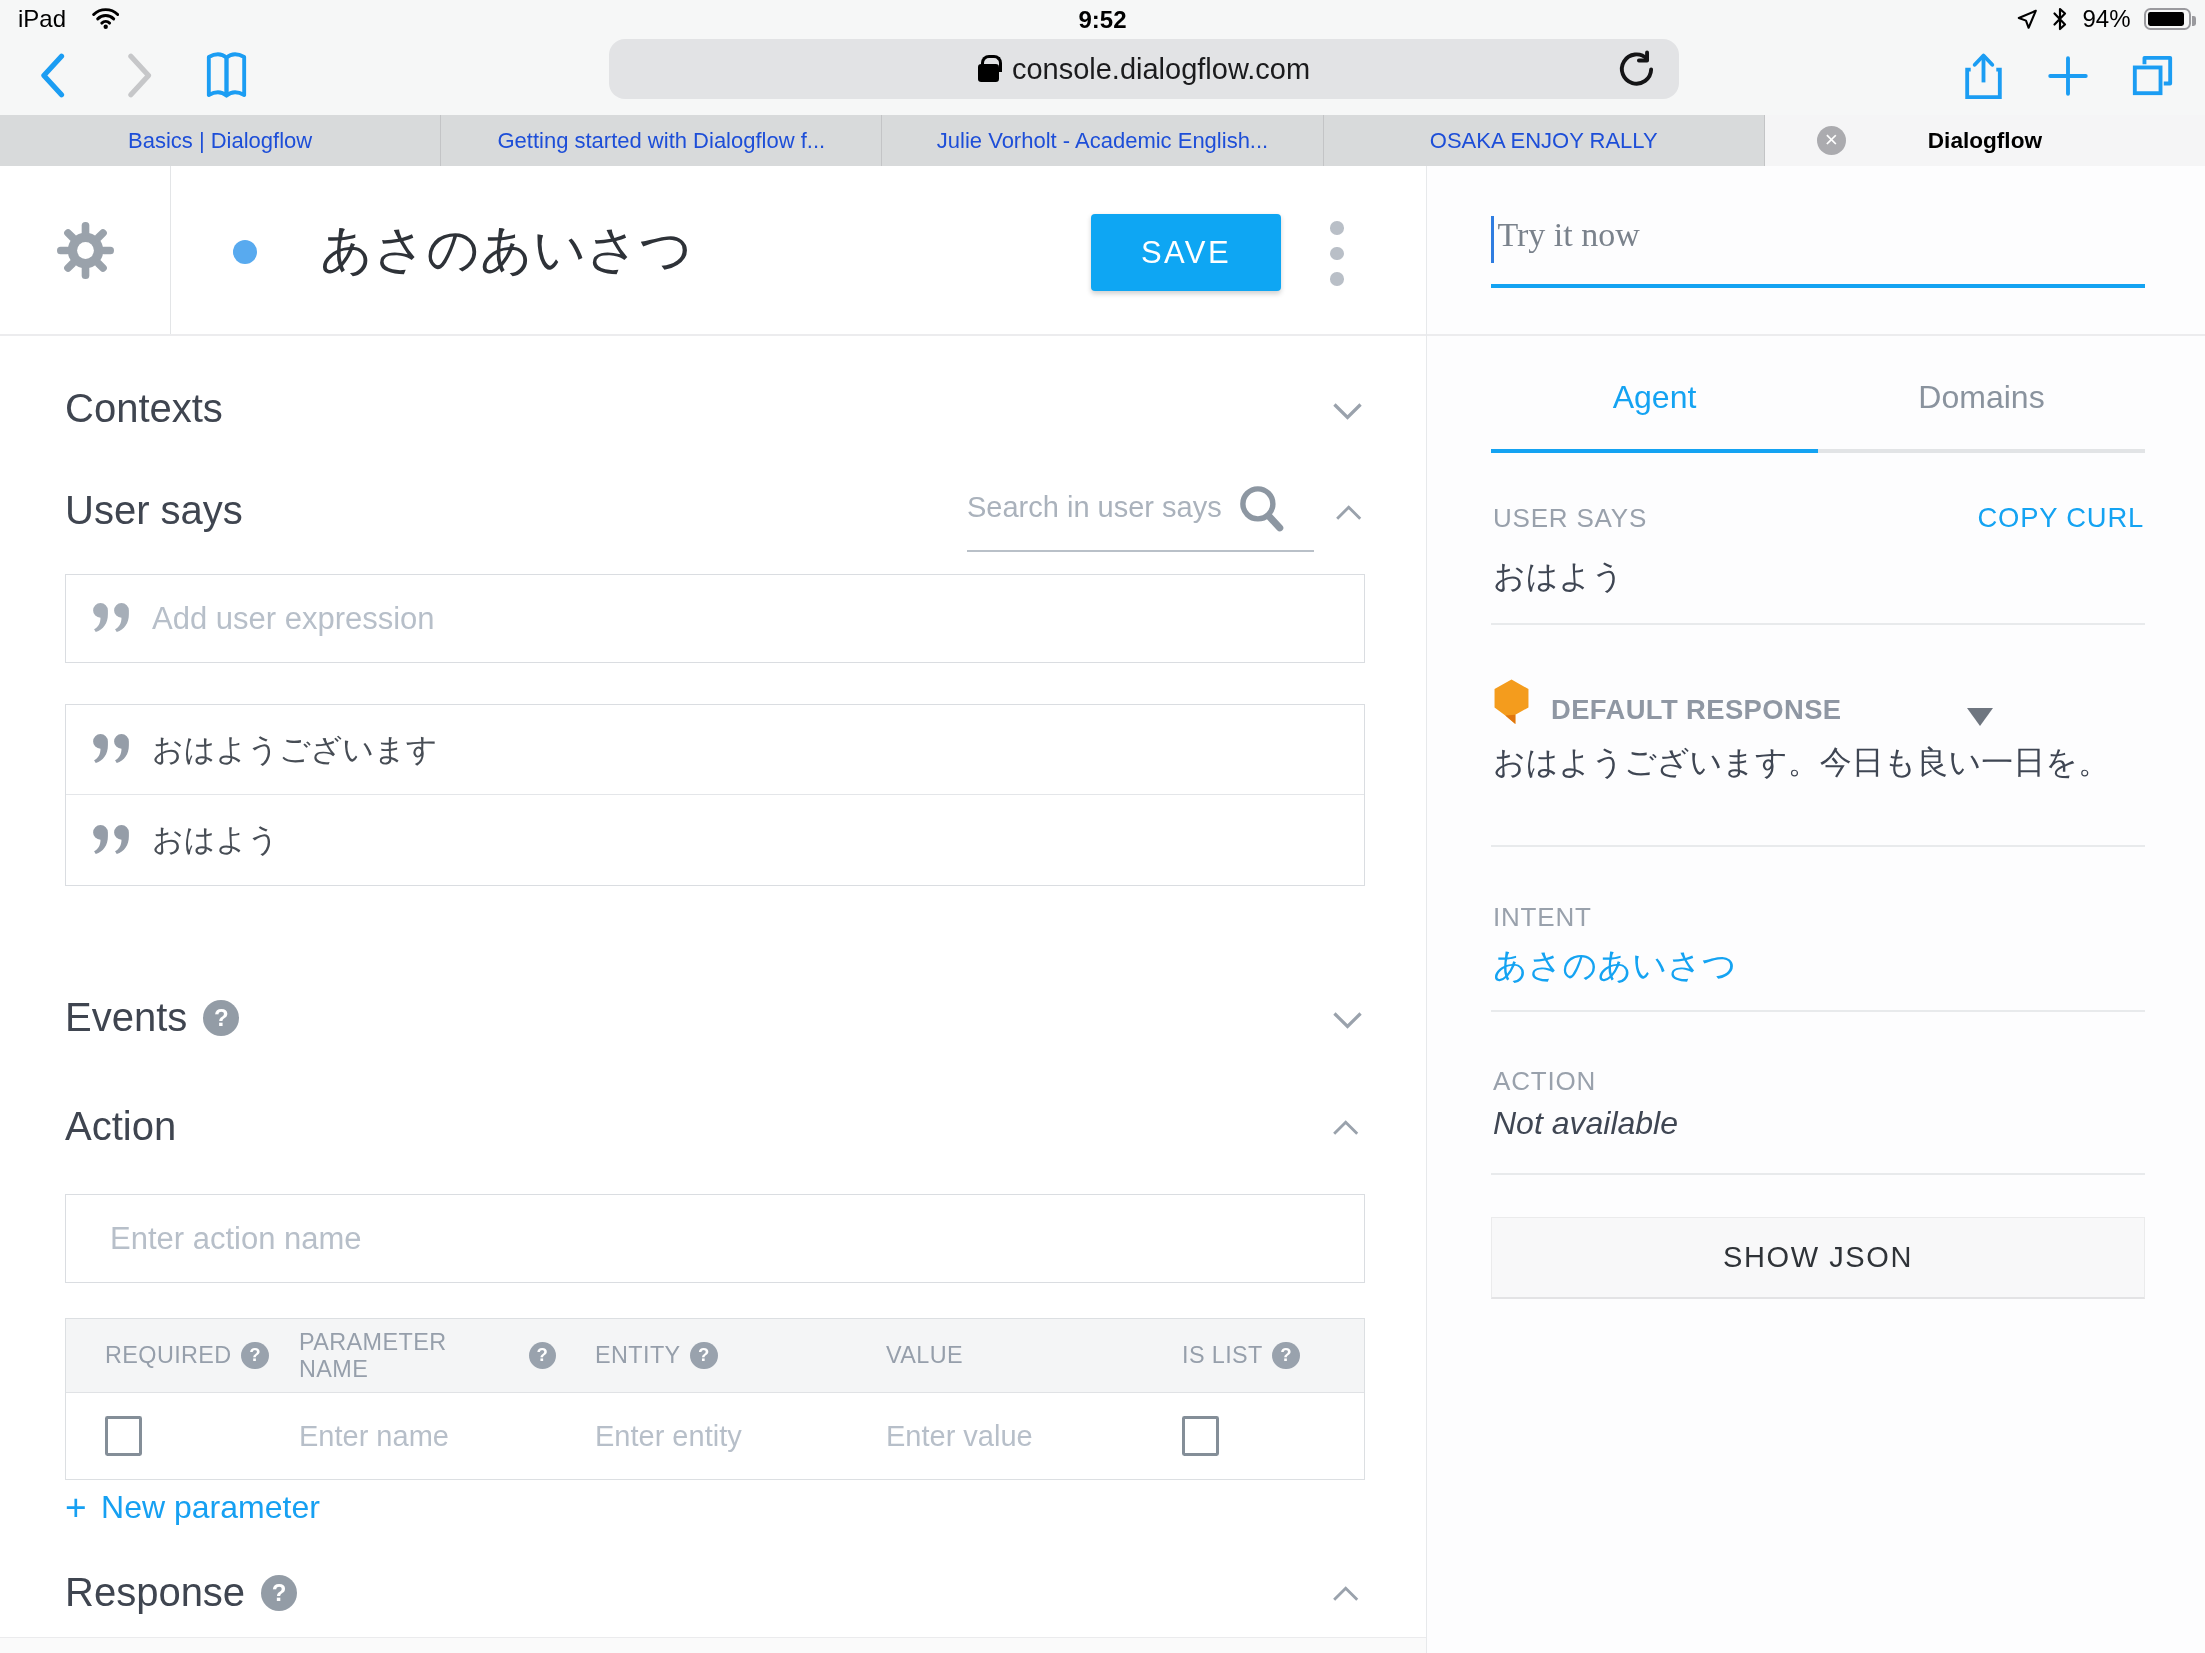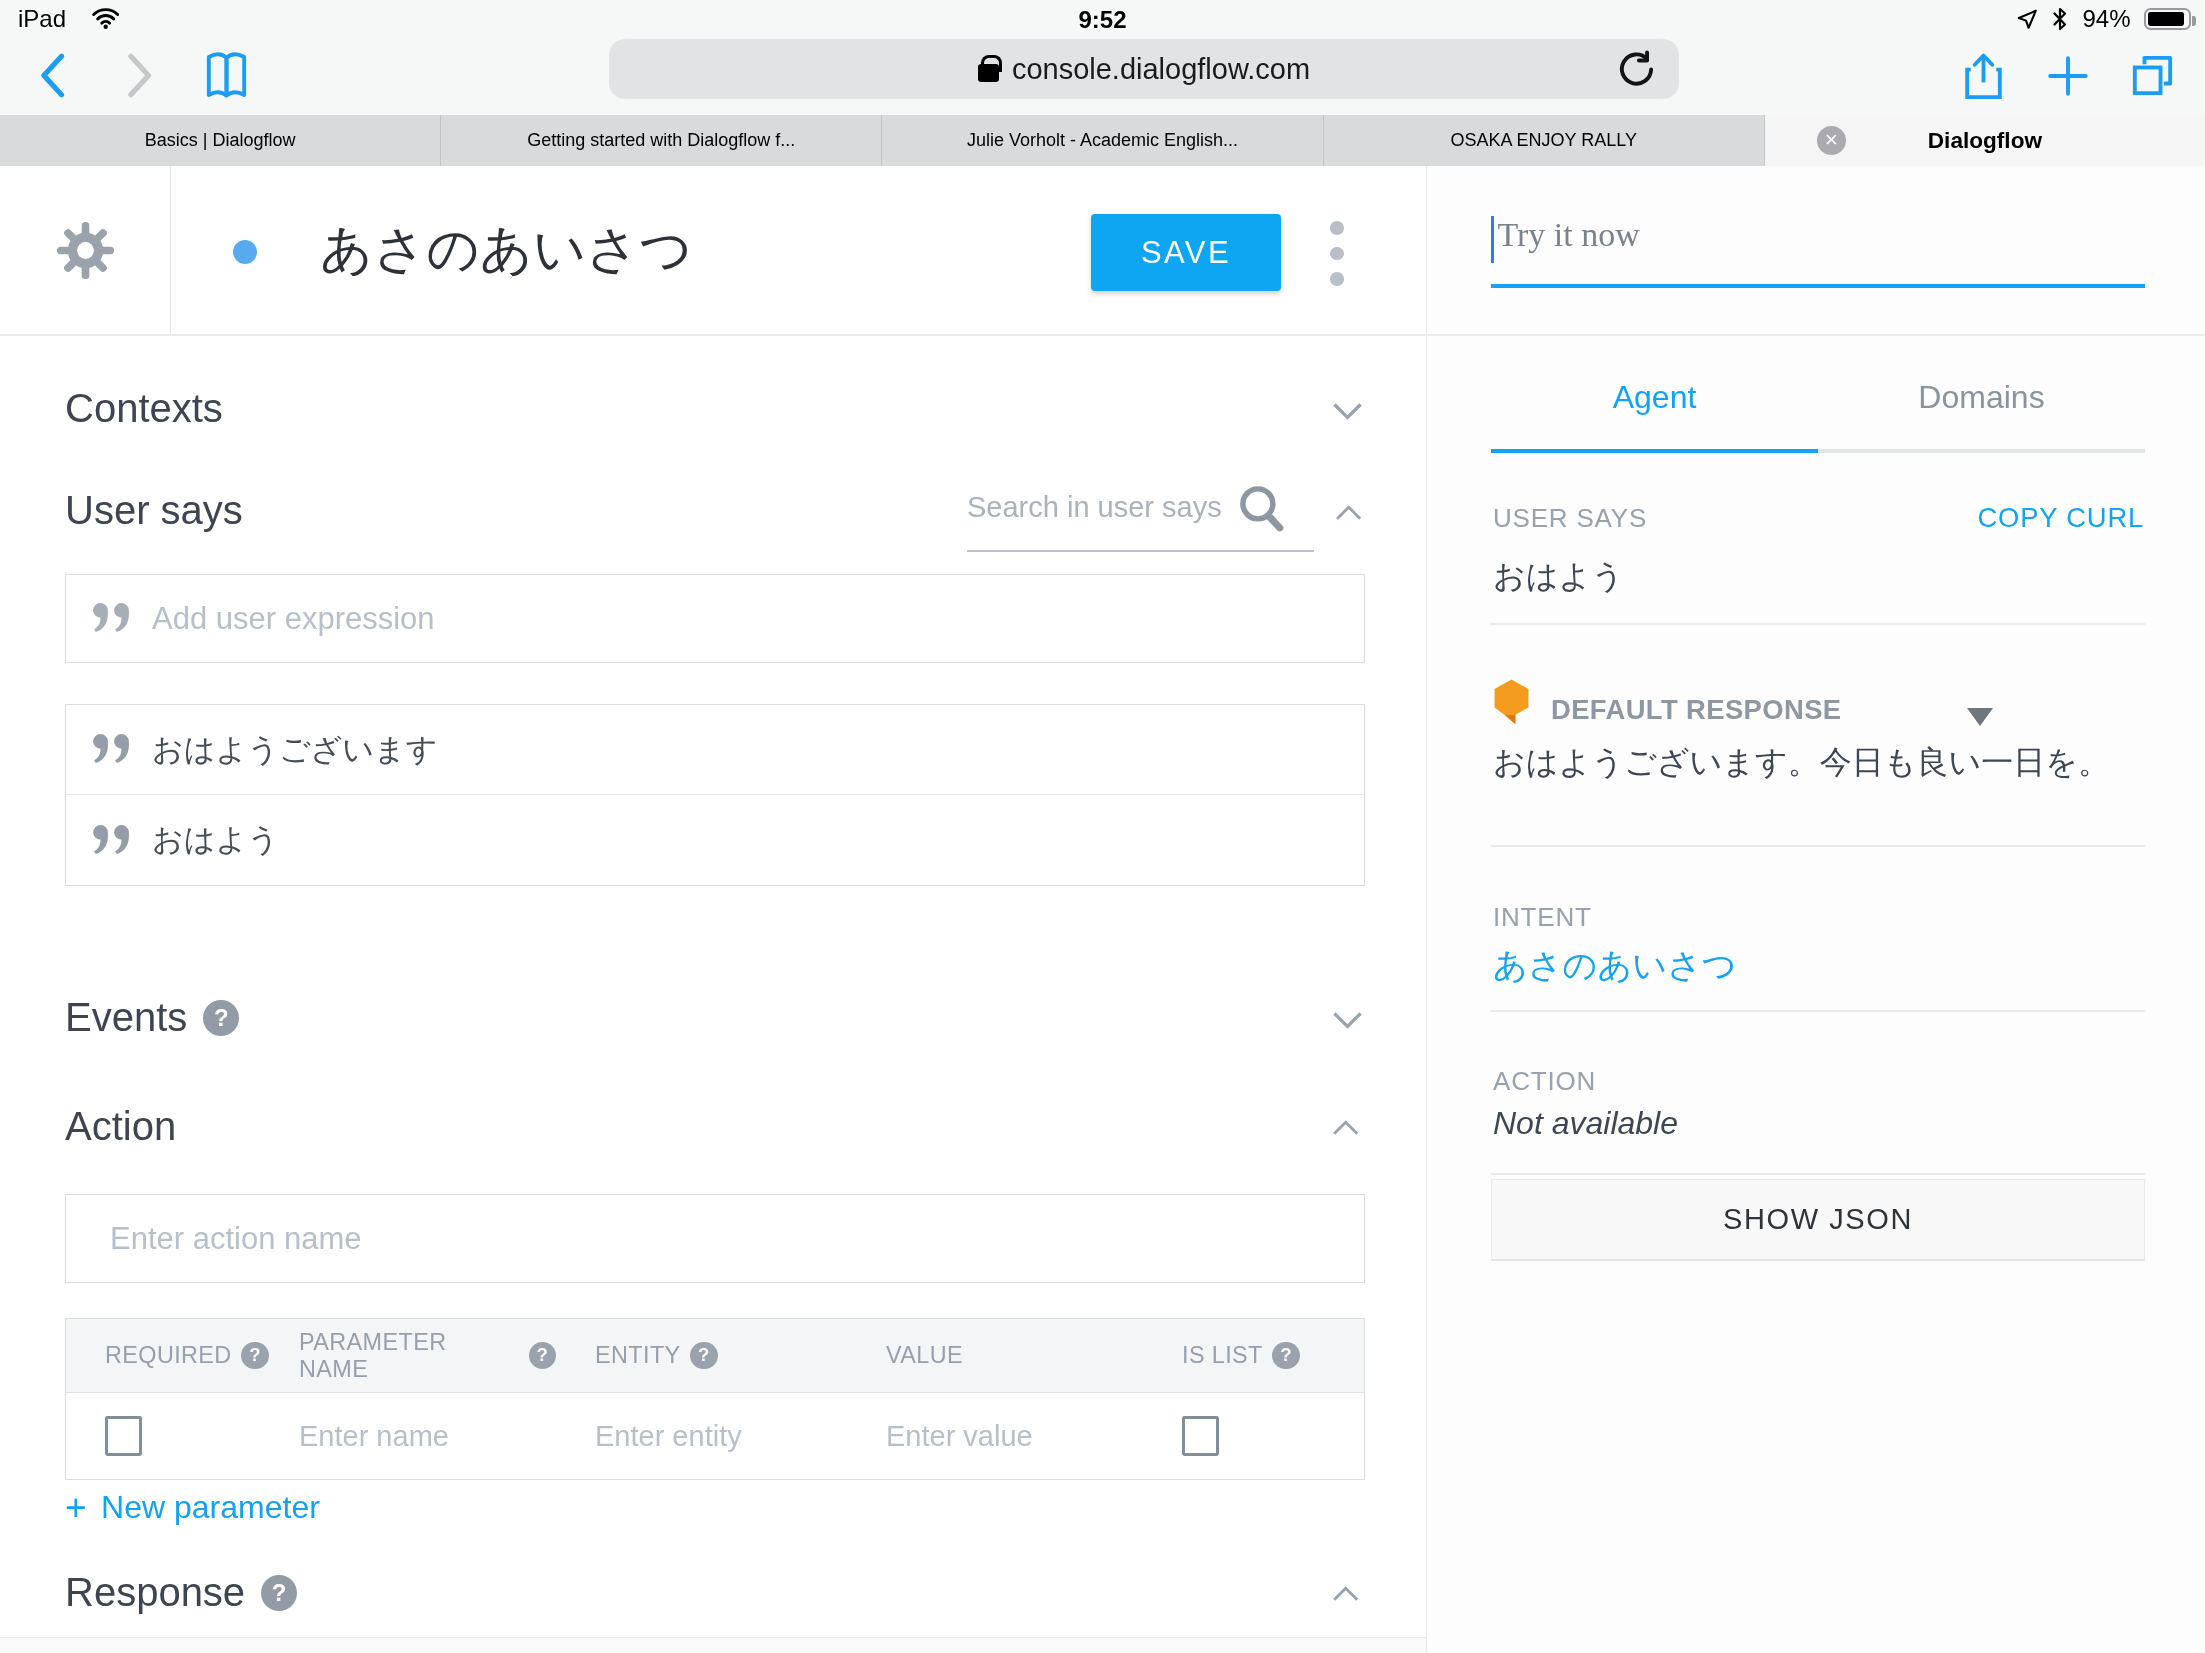--- a/index.html
+++ b/index.html
@@ -24,21 +24,21 @@
   .urlpill { position:absolute; left:567px; top:3.2px; width:1070px; height:60px; background:#e2e3e5; border-radius:16px; display:flex; align-items:center; justify-content:center;margin-left:42px; }
   .url-lock { position:relative; width:21px; height:18px; background:#000; border-radius:3.2px; margin-right:13px; margin-top:8px; }
   .url-lock:before { content:""; position:absolute; left:3.2px; top:-9.7px; width:14.5px; height:14.5px; border:3.2px solid #000; border-bottom:none; border-radius:8px 8px 0 0; }
   .url-text { font-size:29px; color:#1b1b1d; }
   .reload { position:absolute; right:22.6px; top:10.5px; }
 
   
   .tabbar { position:absolute; top:115px; left:0; width:2205px; height:52px; display:flex; border-bottom:1.6px solid #b4b5b7; background:#d8dadb; }
   .tab { flex:1 1 0; display:flex; align-items:center; justify-content:center; background:#d8dadb; border-right:1.6px solid #c3c4c6; overflow:hidden; }
   .tab:last-child { border-right:none; }
-  .tab-label { font-size:18px; color:#000000; white-space:nowrap; }
+  .tab-label { font-size:22px; color:#1d4ed8; white-space:nowrap; }
   .tab.active { background:#f5f5f6; position:relative; }
   .tab.active .tab-label { font-weight:700; color:#000; font-size:22.6px; }
   .tab-close { position:absolute; left:52px; top:11.3px; width:29px; height:29px; border-radius:50%; background:#ababaf; color:#fff; font-size:22.6px; line-height:27.4px; text-align:center; }
 
   
   .content { position:absolute; top:166px; left:0; width:2205px; height:1487px; background:#fff; }
   .main { position:absolute; left:0; top:0; width:1426px; height:1487px; background:#fff; }
   .side { position:absolute; left:1426px; top:0; width:780px; height:1487px; background:#fdfdfe; border-left:1.6px solid #e7e9eb; }
 
   
@@ -120,21 +120,21 @@
   .dr-label { font-size:27.4px; color:#8f97a3; letter-spacing:0.4px; }
   .dr-tri { width:0; height:0; border-left:13.7px solid transparent; border-right:13.7px solid transparent; border-top:18px solid #6f7680; margin-left:105px; }
   .txt-response { top:575px; }
   .div-2 { top:679px; }
   .lbl-intent { top:736px; }
   .link-intent { position:absolute; left:66px; top:777px; font-size:34px; color:#14a3f2; }
   .div-3 { top:844px; }
   .lbl-action { top:900px; }
   .txt-action { top:939px; font-style:italic; }
   .div-4 { top:1007px; }
-  .showjson { position:absolute; left:64px; top:1013px; width:654px; height:82px; background:#f8f8f9; border:0.8px solid #ebebec; border-bottom:2.4px solid #e3e3e5; display:flex; align-items:center; justify-content:center; font-size:29px; color:#2f3338; letter-spacing:1.6px; }
+  .showjson { position:absolute; left:64px; top:1051px; width:654px; height:82px; background:#f8f8f9; border:0.8px solid #ebebec; border-bottom:2.4px solid #e3e3e5; display:flex; align-items:center; justify-content:center; font-size:29px; color:#2f3338; letter-spacing:1.6px; }
 
   svg { display:block; }
 </style>
 </head>
 <body>
 
 <div class="page">
 
   <div class="statusbar">
     <div class="sb-left">

